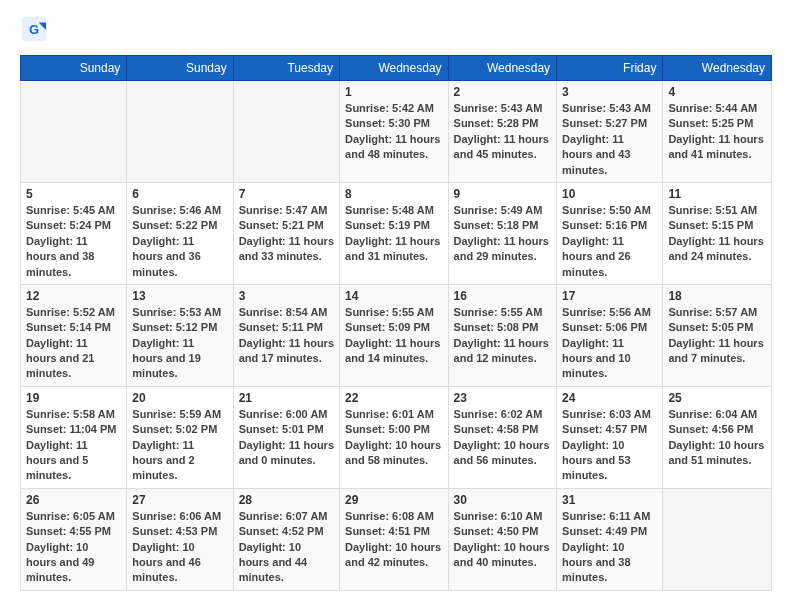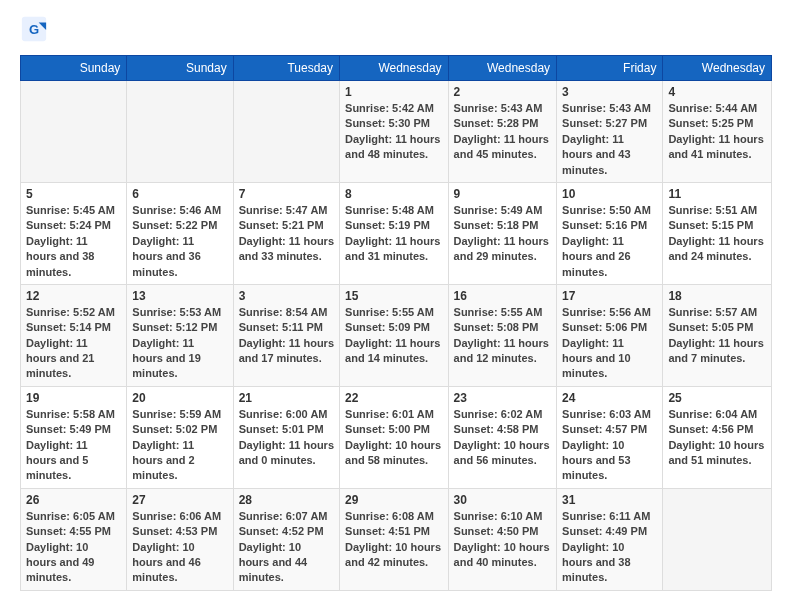--- a/index.html
+++ b/index.html
@@ -225,21 +225,21 @@
 and 19 minutes.</div>
           </td>
           <td>
             <div class="day-num">3</div>
             <div class="day-info">Sunrise: 8:54 AM
 Sunset: 5:11 PM
 Daylight: 11 hours
 and 17 minutes.</div>
           </td>
           <td>
-            <div class="day-num">15</div>
+            <div class="day-num">14</div>
             <div class="day-info">Sunrise: 5:55 AM
 Sunset: 5:09 PM
 Daylight: 11 hours
 and 14 minutes.</div>
           </td>
           <td>
             <div class="day-num">16</div>
             <div class="day-info">Sunrise: 5:55 AM
 Sunset: 5:08 PM
 Daylight: 11 hours
@@ -257,21 +257,21 @@
             <div class="day-info">Sunrise: 5:57 AM
 Sunset: 5:05 PM
 Daylight: 11 hours
 and 7 minutes.</div>
           </td>
         </tr>
         <tr>
           <td>
             <div class="day-num">19</div>
             <div class="day-info">Sunrise: 5:58 AM
-Sunset: 5:49 PM
+Sunset: 11:04 PM
 Daylight: 11 hours
 and 5 minutes.</div>
           </td>
           <td>
             <div class="day-num">20</div>
             <div class="day-info">Sunrise: 5:59 AM
 Sunset: 5:02 PM
 Daylight: 11 hours
 and 2 minutes.</div>
           </td>

